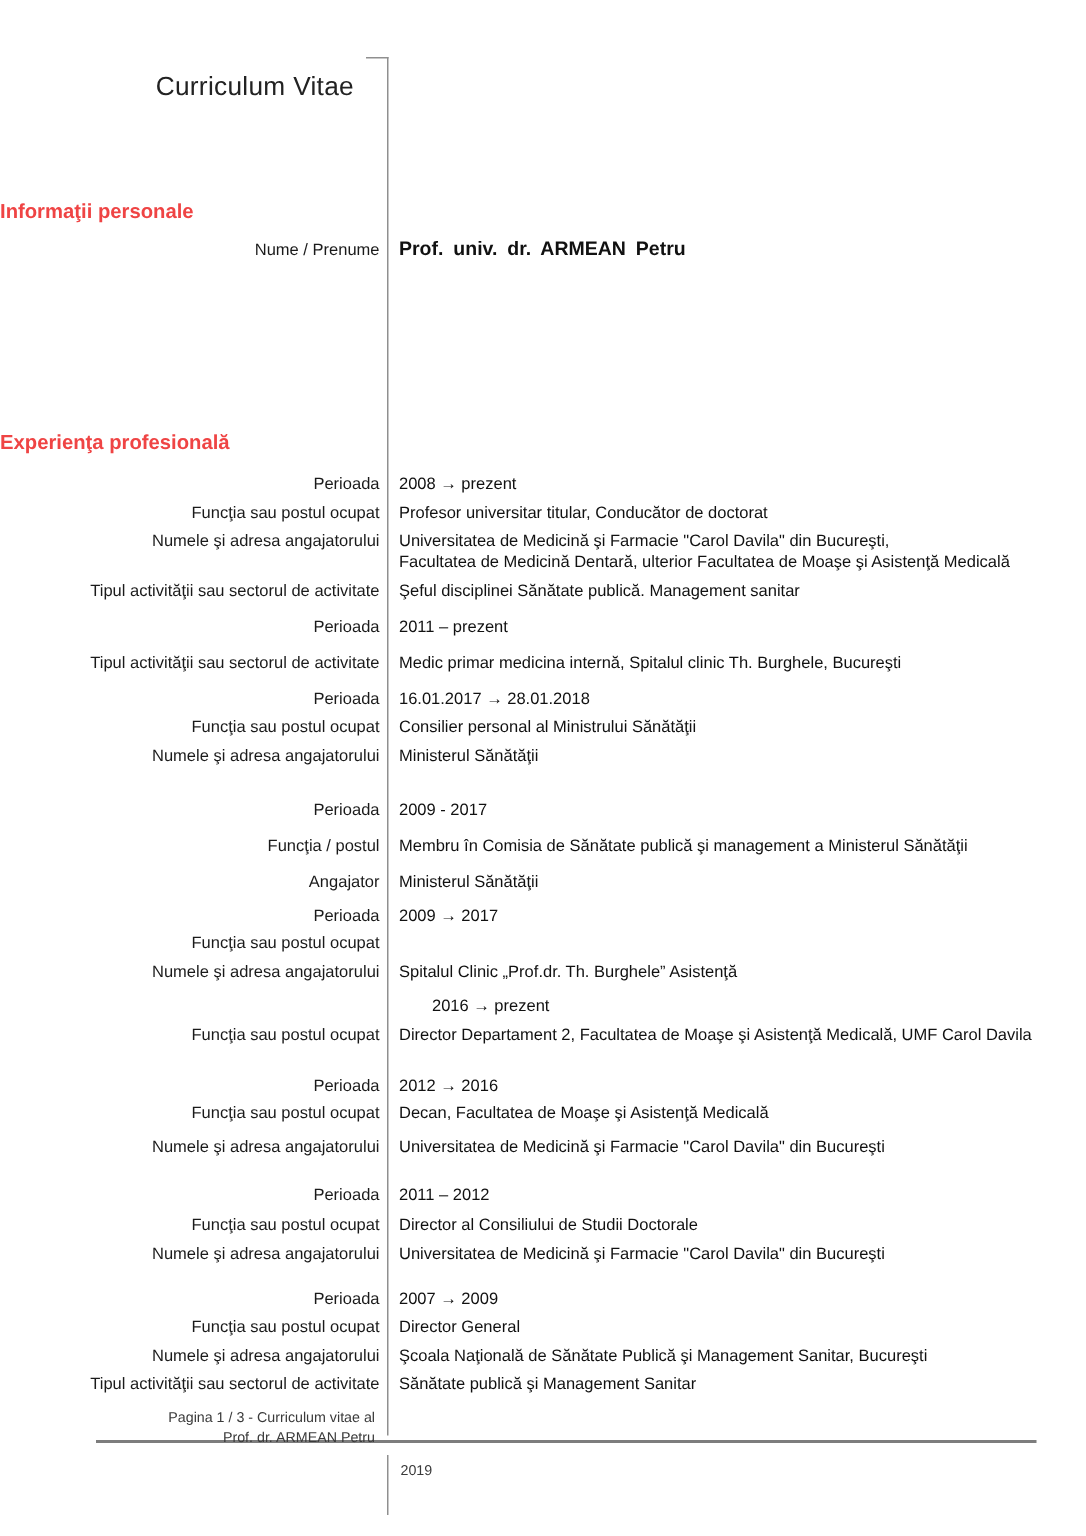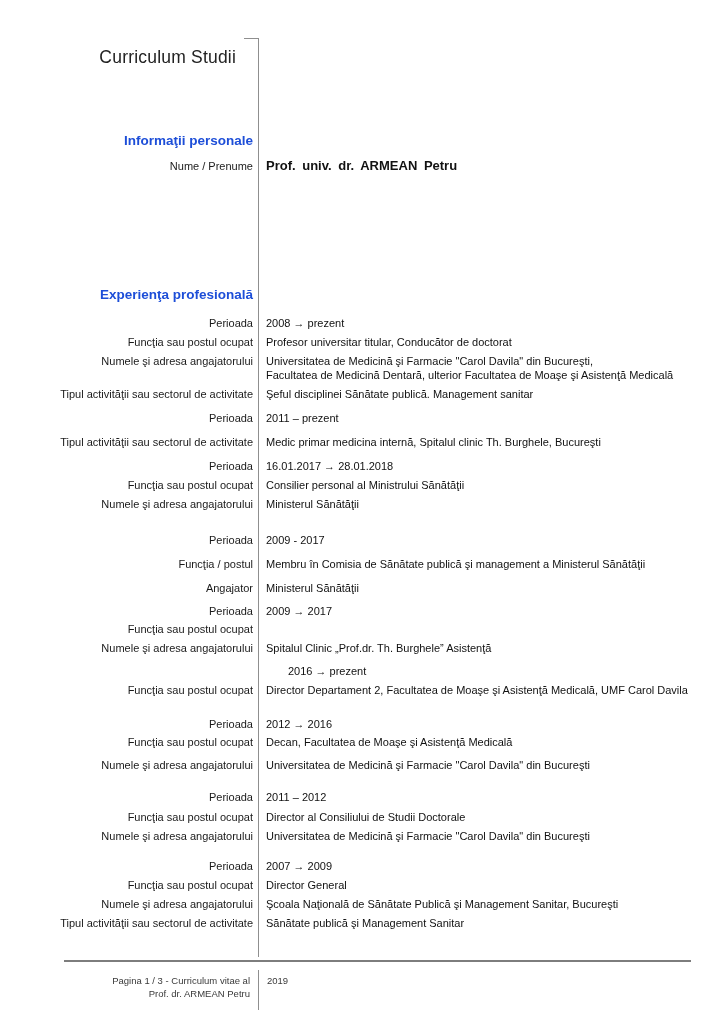--- a/index.html
+++ b/index.html
@@ -27,22 +27,22 @@
     letter-spacing: 0.2px;
   }
   .logo { position: absolute; top: 70px; left: 150px; width: 102px; text-align: center; }
   .logo svg { display: block; margin: 0 auto; }
   .logo-text { margin-top: -4px; font-size: 20px; line-height: 20px; }
   .logo-text .euro { color: #29377e; font-weight: normal; }
   .logo-text .pass { color: #3b5fb0; font-weight: bold; font-style: italic; }
 
   
   .sec-heading {
-    position: absolute; left: 0; width: 253px; text-align: right;
-    font-weight: bold; font-size: 13.5px; color: #1d4ed8;
+    position: absolute; left: 0; width: 253px; 
+    font-weight: bold; font-size: 13.5px; color: #ef4444;
   }
   .h-personal { top: 133px; }
   .h-exp { top: 287px; }
 
   
   .grid-row { display: grid; grid-template-columns: 253px 1fr; align-items: baseline; }
   .cell-label {
     text-align: right; font-size: 11px; line-height: 14px; color: #1a1a1a;
     padding-left: 30px;
   }
@@ -53,34 +53,34 @@
   .name-row { position: absolute; top: 158px; left: 0; width: 724px; }
   .name-row .cell-value { font-size: 13px; font-weight: bold; word-spacing: 3px; line-height: 16px; }
 
   
   .exp-rows { position: absolute; top: 316px; left: 0; width: 724px; }
 
   
   .footer-line { position: absolute; left: 64px; top: 960px; width: 627px; height: 2px; background: #7d7d7d; }
   .footer-vrule { position: absolute; left: 258px; top: 970px; width: 1px; height: 40px; background: #8f8f8f; }
   .footer-left {
-    position: absolute; left: 0; top: 974px; width: 250px;
+    position: absolute; left: 0; top: 939px; width: 250px;
     text-align: right; font-size: 9.5px; line-height: 13px; color: #3a3a3a;
   }
   .footer-year { position: absolute; left: 267px; top: 974px; font-size: 9.5px; line-height: 13px; color: #3a3a3a; }
 </style>
 </head>
 <body>
 
 <div class="page">
 
   <div class="vrule"></div>
   <div class="vrule-tick"></div>
 
-  <div class="title">Curriculum Studii</div>
+  <div class="title">Curriculum Vitae</div>
 
 
   <div class="sec-heading h-personal">Informaţii personale</div>
 
   <div class="grid-row name-row">
     <div class="cell-label">Nume / Prenume</div>
     <div class="cell-value">Prof. univ. dr. ARMEAN Petru</div>
   </div>
 
   <div class="sec-heading h-exp">Experienţa profesională</div>

